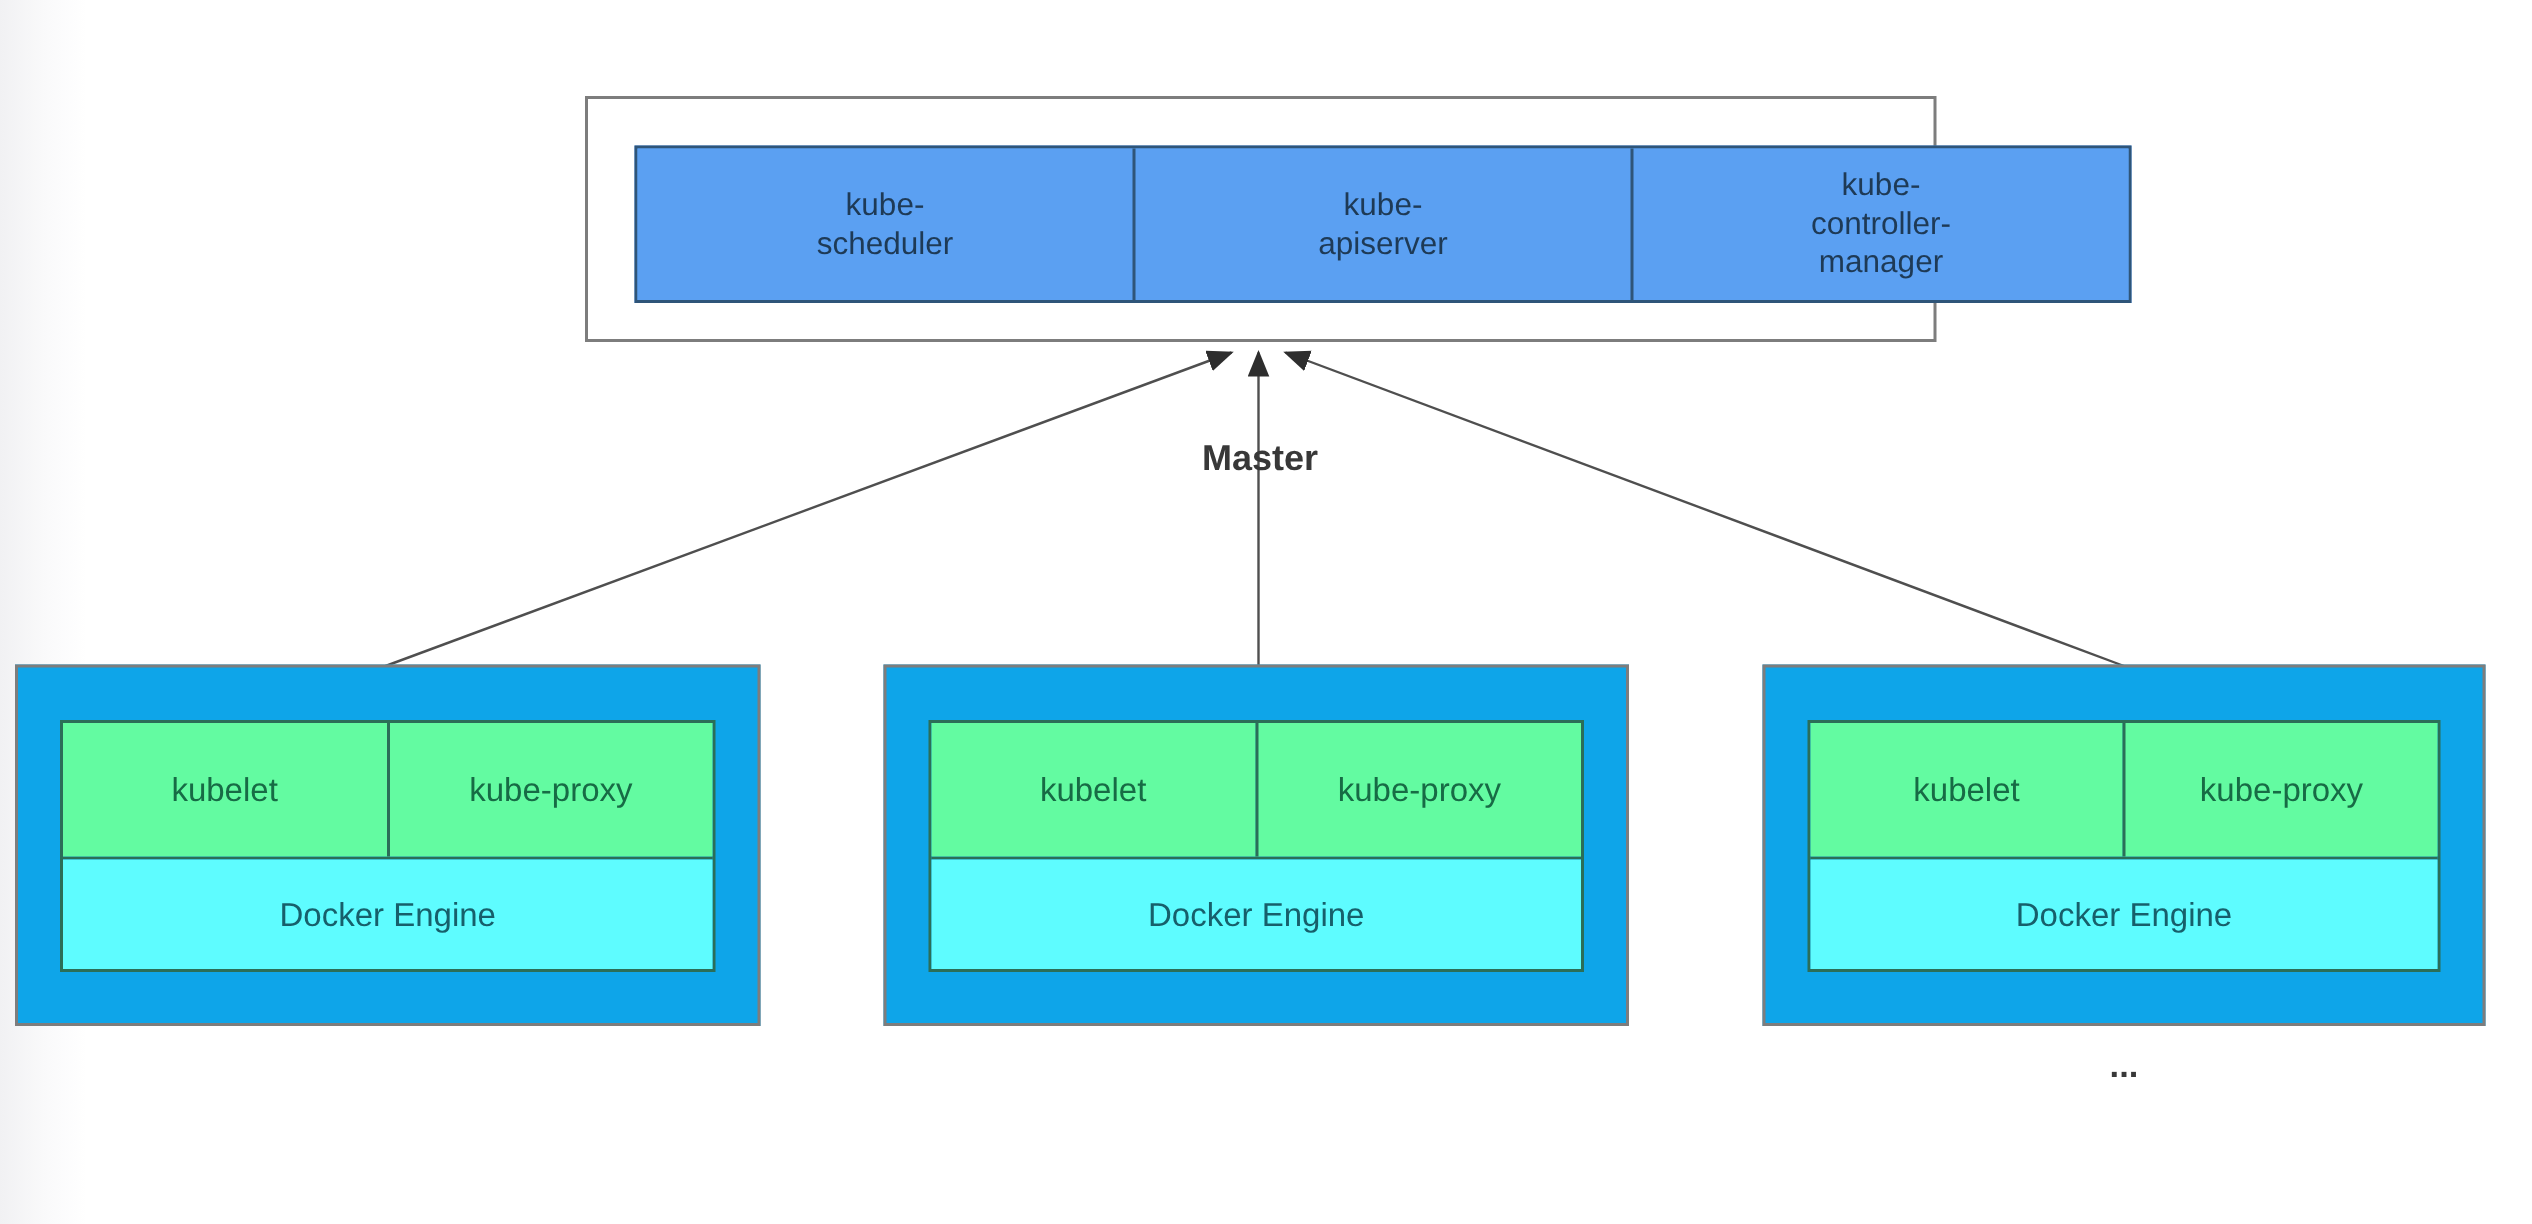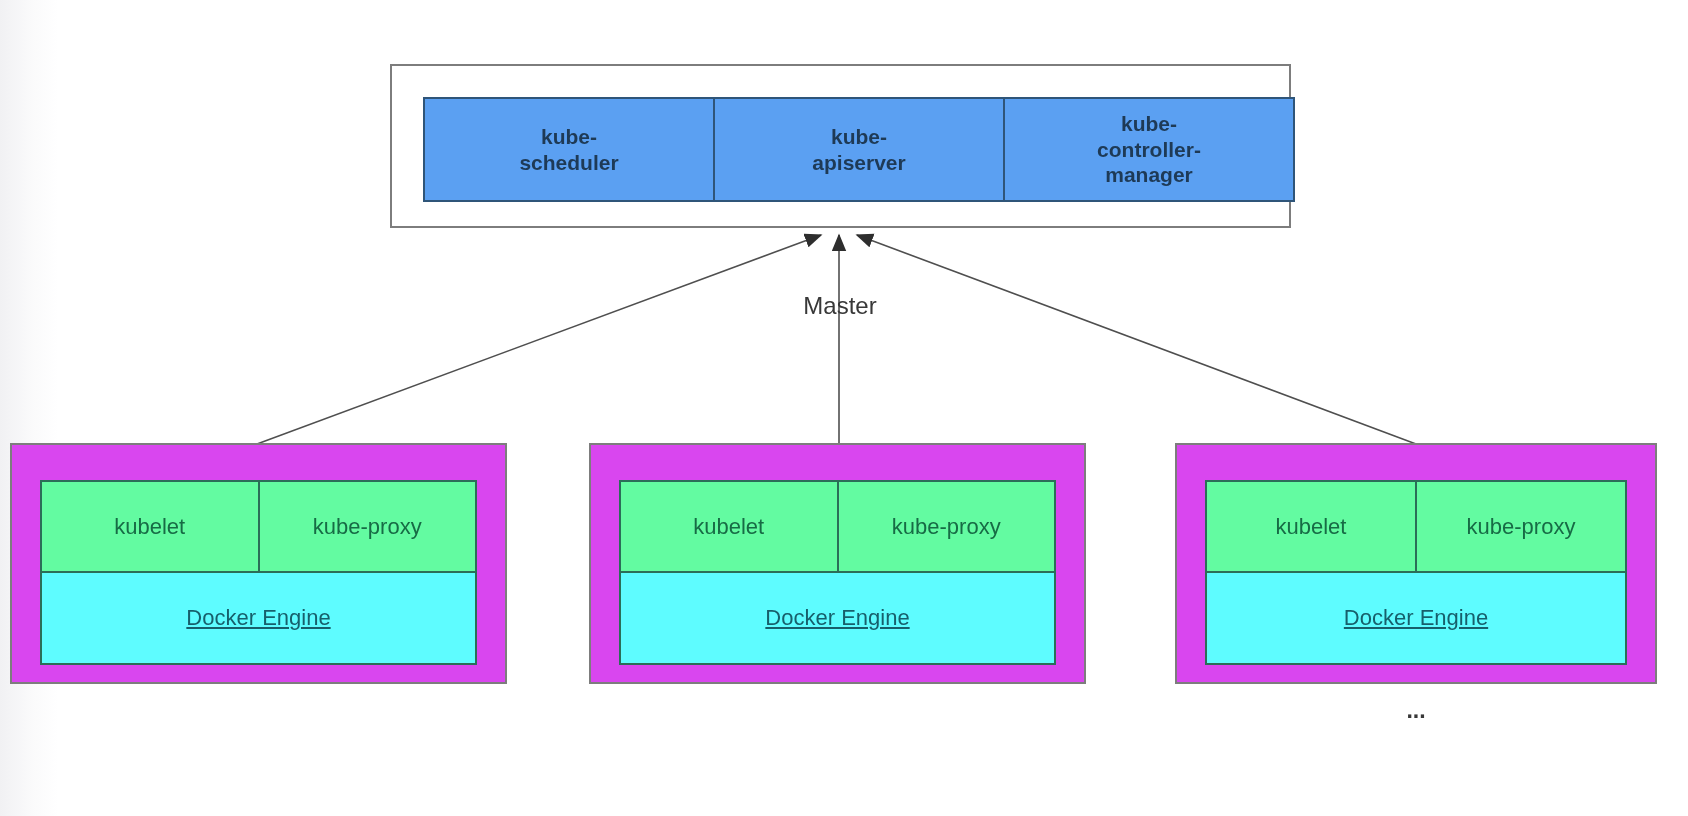--- a/index.html
+++ b/index.html
@@ -53,57 +53,56 @@
     position: absolute;
     left: 390px; top: 64px;
     width: 901px; height: 164px;
     background: #ffffff;
     border: 2px solid var(--box-border);
     z-index: 2;
   }
   .master-row {
     position: absolute;
     left: 31px; top: 31px;
-    width: 872px; height: 105px;
+    width: 998px; height: 105px;
     display: flex;
     border: 2px solid var(--master-border);
     background: var(--master-fill);
-    font-weight: bold;
   }
   .master-cell {
     flex: 1 1 0;
     display: flex;
     align-items: center;
     justify-content: center;
     text-align: center;
     white-space: pre-line;
     background: var(--master-fill);
     color: var(--master-text);
     font-size: 21px;
     line-height: 1.22;
   }
   .master-cell + .master-cell { border-left: 2px solid var(--master-border); }
 
   .master-label {
     position: absolute;
     left: 769px; top: 292px;
     width: 142px;
     text-align: center;
-    font-weight: normal;
+    font-weight: bold;
     font-size: 24px;
     color: var(--label-color);
     z-index: 3;
   }
 
   
   .node-box {
     position: absolute;
     top: 443px;
     height: 241px;
-    background: #d946ef;
+    background: #0ea5e9;
     border: 2px solid var(--box-border);
     z-index: 2;
   }
   .node-box.n1 { left: 10px;   width: 497px; }
   .node-box.n2 { left: 589px;  width: 497px; }
   .node-box.n3 { left: 1175px; width: 482px; }
 
   .node-inner {
     position: absolute;
     left: 28px; right: 28px; top: 35px;
@@ -118,28 +117,27 @@
     flex: 1 1 0;
     display: flex;
     align-items: center;
     justify-content: center;
     background: var(--agent-fill);
     color: var(--agent-text);
     font-size: 22px;
   }
   .agent-cell + .agent-cell { border-left: 2px solid var(--inner-border); }
   .runtime-row {
-    height: 90px;
+    height: 73px;
     display: flex;
     align-items: center;
     justify-content: center;
     background: var(--runtime-fill);
     color: var(--runtime-text);
     font-size: 22px;
-    text-decoration: underline;
   }
 
   .node-label {
     position: absolute;
     top: 697px;
     text-align: center;
     font-weight: bold;
     font-size: 23px;
     color: var(--label-color);
     z-index: 2;

